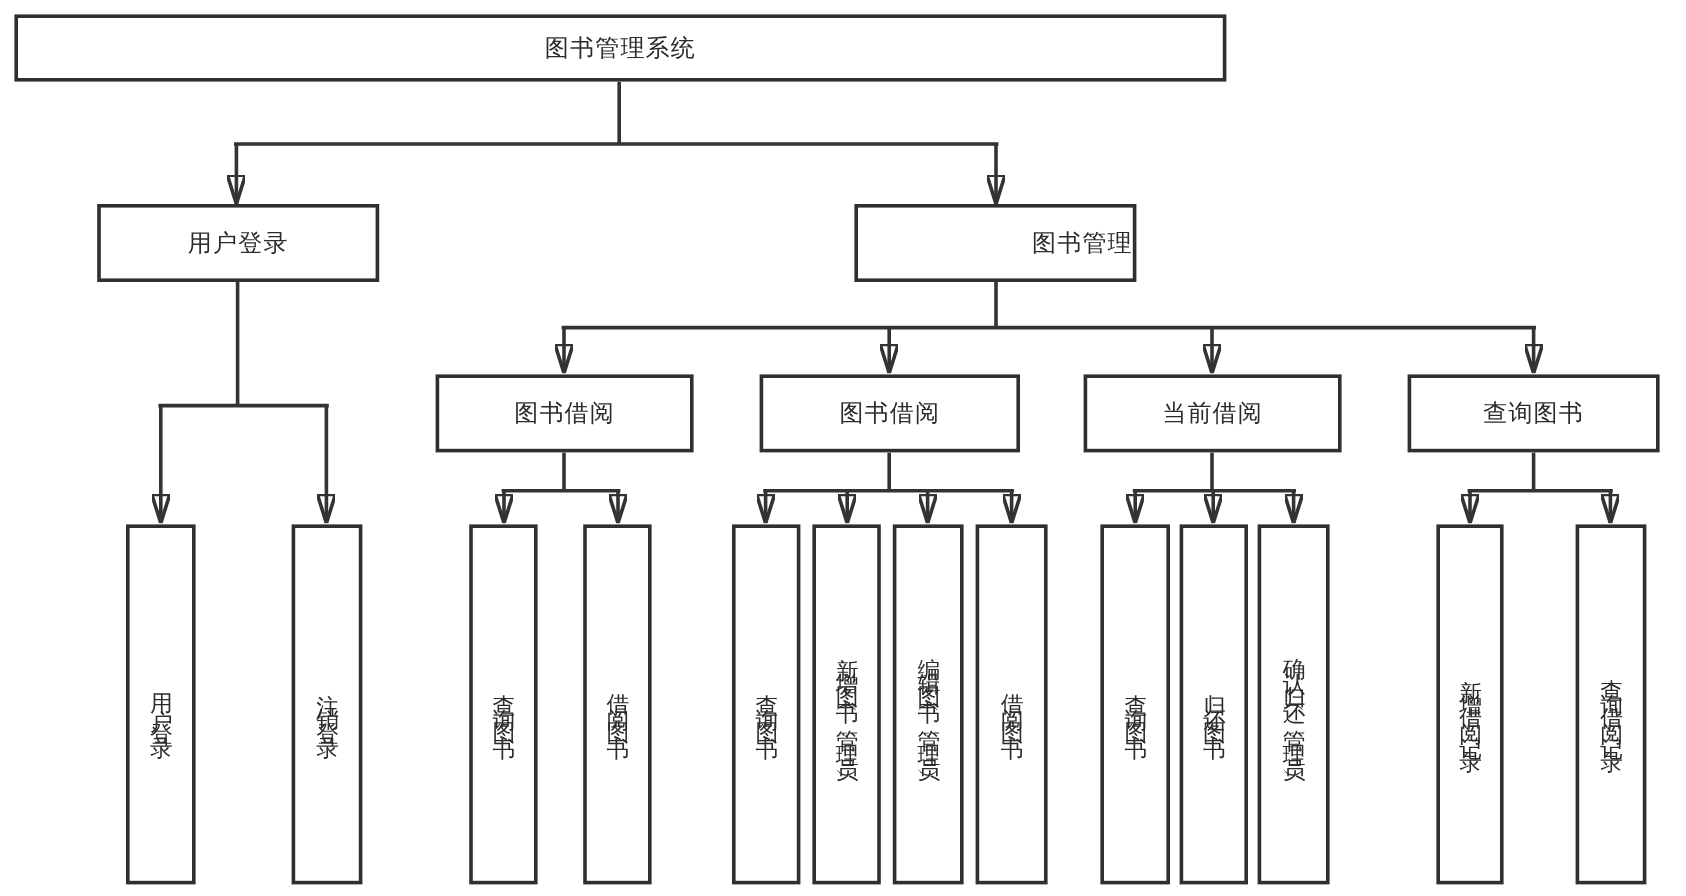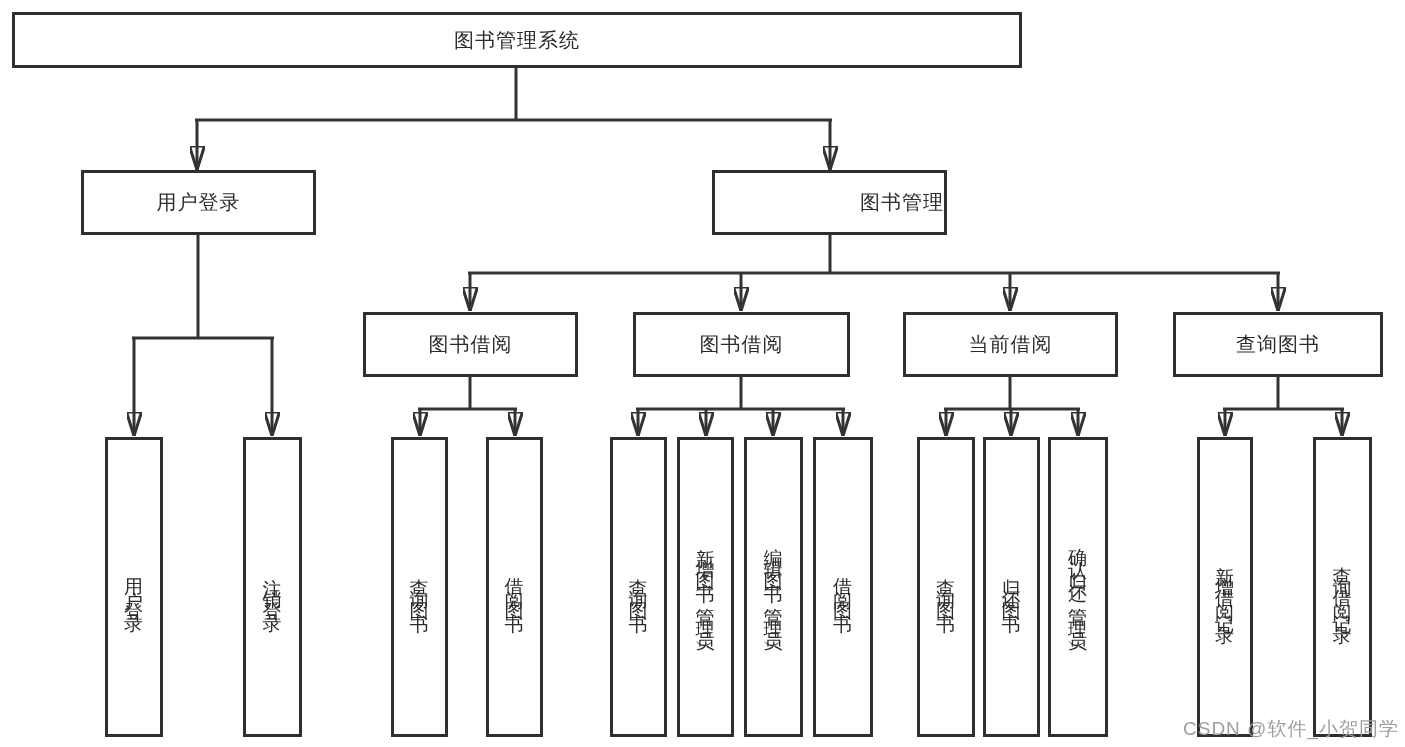--- a/index.html
+++ b/index.html
@@ -155,15 +155,14 @@
   <div class="node leaf" style="left:1048px;top:437px;width:60px;height:300px;">
     <span class="vtext">确认归还（管理员）</span>
   </div>
   <div class="node leaf" style="left:1197px;top:437px;width:56px;height:300px;">
     <span class="vtext">新增借阅记录</span>
   </div>
   <div class="node leaf" style="left:1313px;top:437px;width:59px;height:300px;">
     <span class="vtext">查询借阅记录</span>
   </div>
 
-  <div class="watermark">CSDN @软件_小贺同学</div>
 
 </div>
 
 </body></html>

